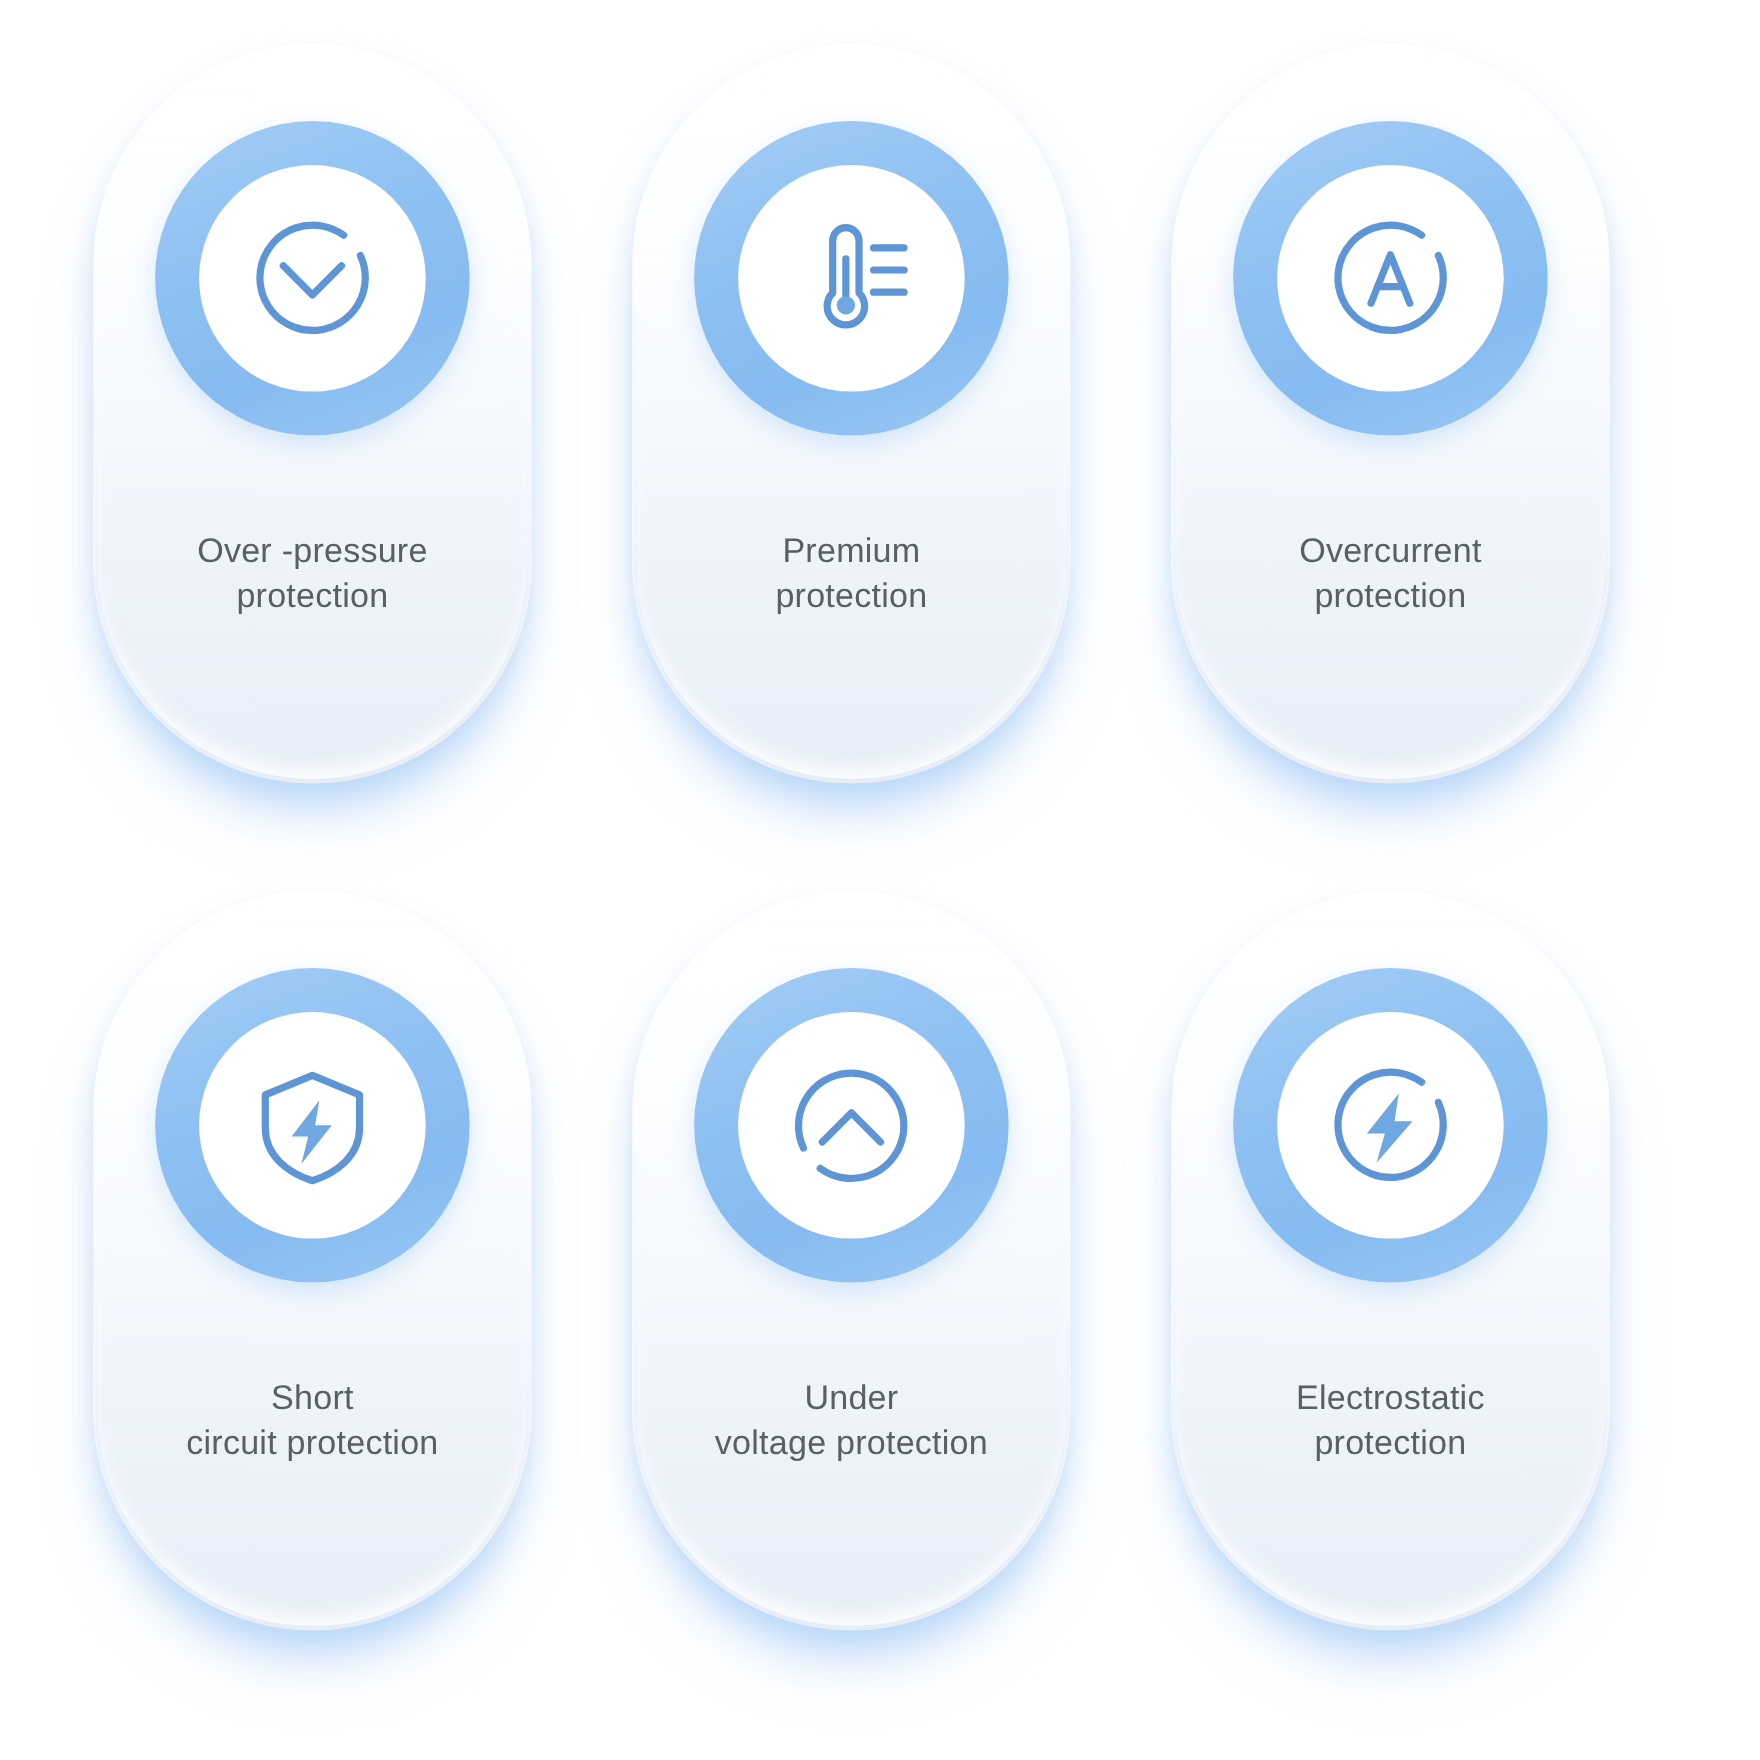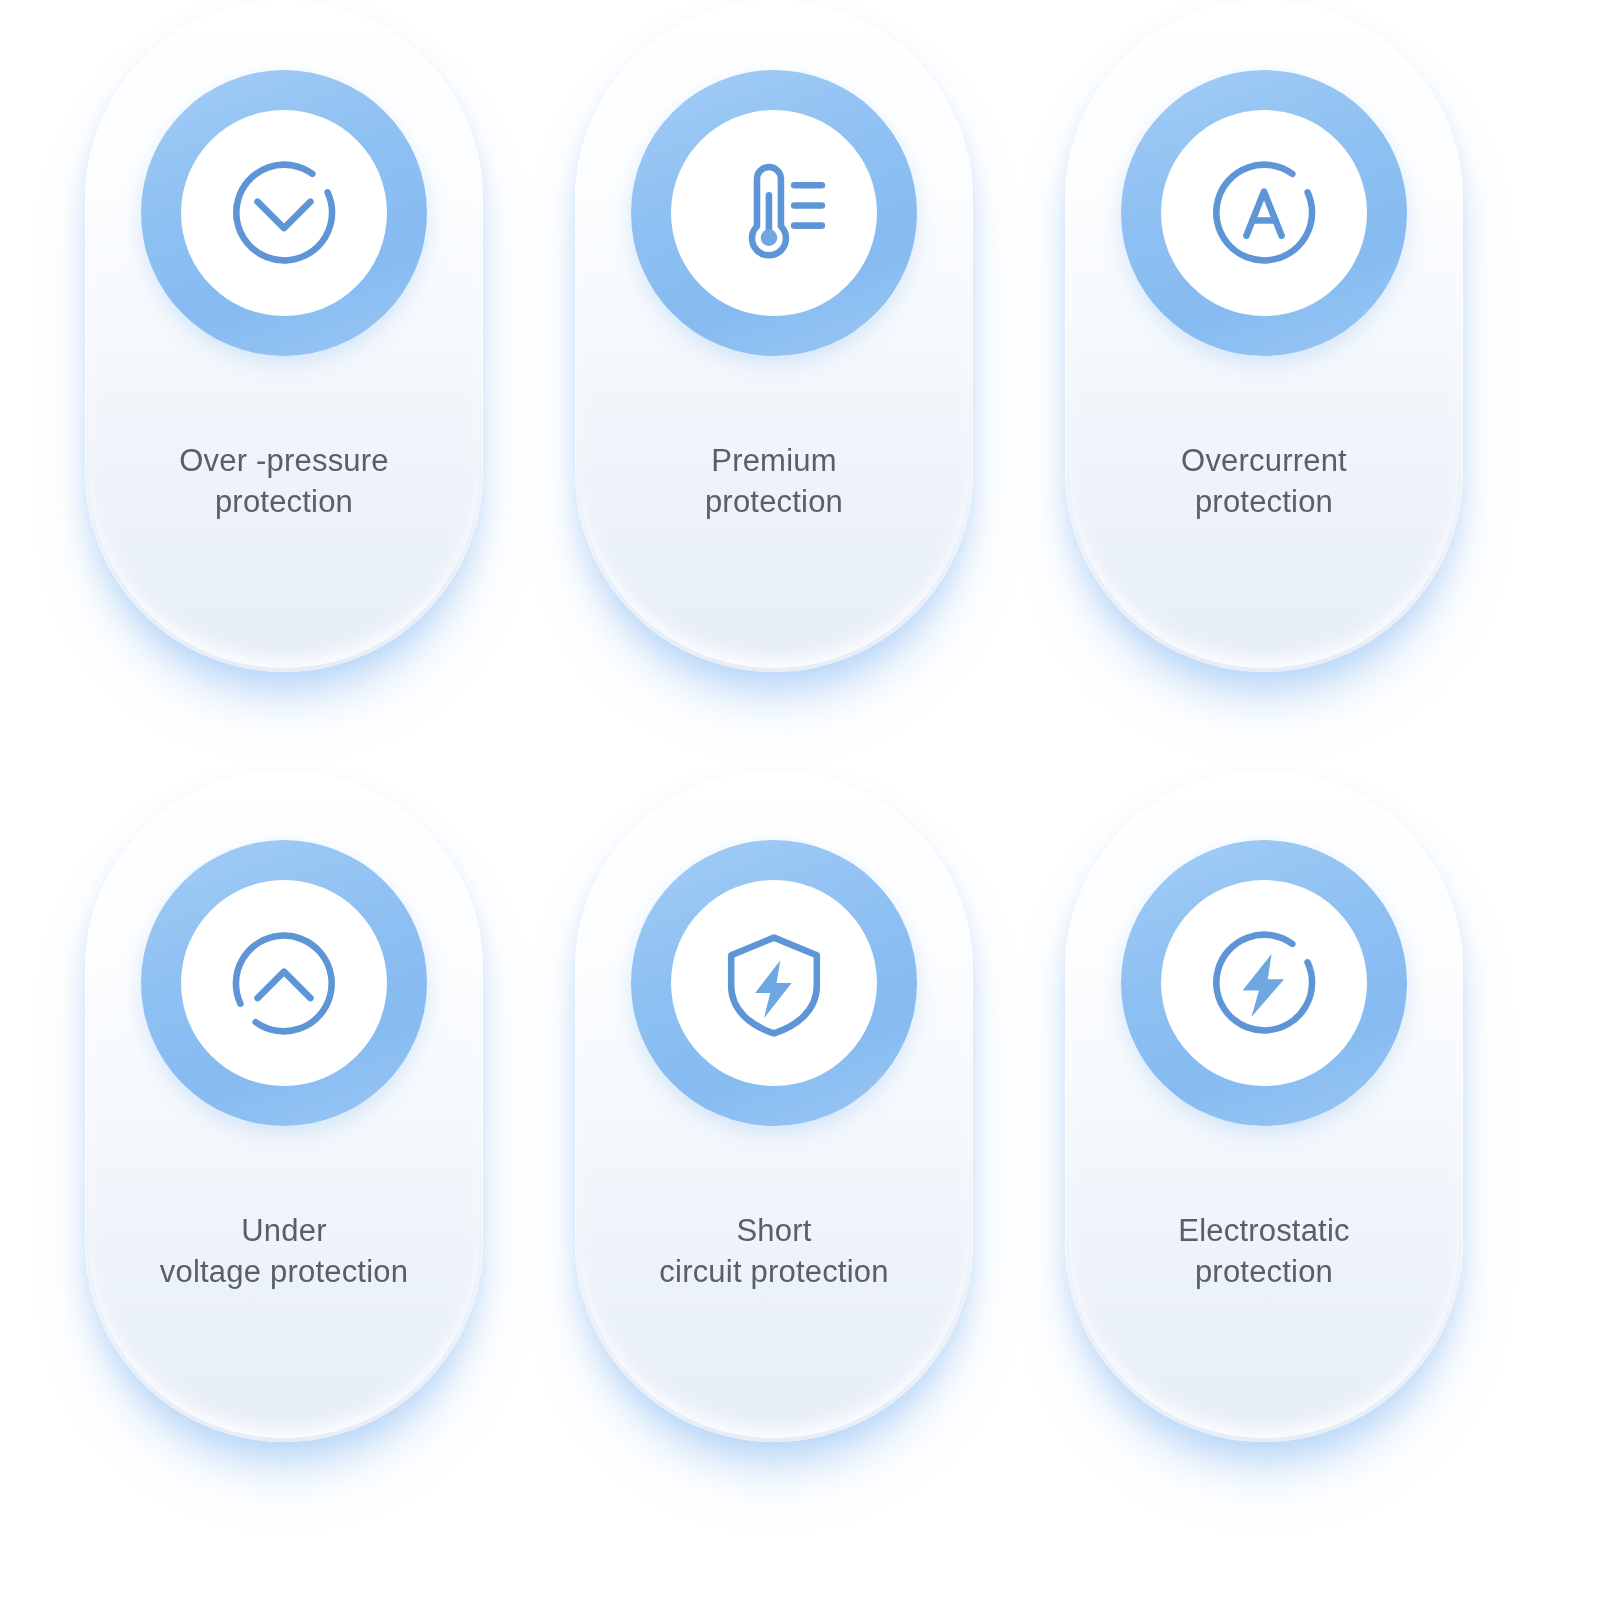--- a/index.html
+++ b/index.html
@@ -23,20 +23,21 @@
     position: absolute;
     left: 0;
     top: 0;
     width: 1600px;
     height: 1600px;
     display: grid;
     grid-template-columns: repeat(3, 480px);
     grid-template-rows: repeat(2, 760px);
     justify-content: center;
     align-content: start;
+    padding-top: 40px;
     box-sizing: border-box;
     column-gap: 10px;
     row-gap: 10px;
   }
 
   .card-cell {
     position: relative;
     width: 480px;
     height: 760px;
   }
@@ -211,52 +212,52 @@
 protection</div>
       </div>
     </div>
 
     <div class="card-cell row2">
       <div class="card">
         <div class="ring-wrap">
           <div class="ring"></div>
           <div class="ring-inner">
             <svg class="glyph" viewBox="0 0 100 100">
+              <path class="glyph-stroke" d="M 50 14 L 84 28 L 84 52 C 84 72 68 84 50 90 C 32 84 16 72 16 52 L 16 28 Z" stroke-width="5.6"></path>
+              <polygon class="glyph-fill" points="55,32 35,58 47,58 42,78 64,50 52,50"></polygon>
+            </svg>
+          </div>
+        </div>
+        <div class="label">Short
+circuit protection</div>
+      </div>
+    </div>
+
+    <div class="card-cell row2">
+      <div class="card">
+        <div class="ring-wrap">
+          <div class="ring"></div>
+          <div class="ring-inner">
+            <svg class="glyph" viewBox="0 0 100 100">
               <path class="glyph-stroke" d="M 27.5 81.1 A 38 38 0 1 0 15.4 66.4"></path>
               <polyline class="glyph-stroke" points="29,62 50,41 71,62"></polyline>
             </svg>
           </div>
         </div>
         <div class="label">Under
 voltage protection</div>
       </div>
     </div>
 
     <div class="card-cell row2">
       <div class="card">
         <div class="ring-wrap">
           <div class="ring"></div>
           <div class="ring-inner">
             <svg class="glyph" viewBox="0 0 100 100">
-              <path class="glyph-stroke" d="M 50 14 L 84 28 L 84 52 C 84 72 68 84 50 90 C 32 84 16 72 16 52 L 16 28 Z" stroke-width="5.6"></path>
-              <polygon class="glyph-fill" points="55,32 35,58 47,58 42,78 64,50 52,50"></polygon>
-            </svg>
-          </div>
-        </div>
-        <div class="label">Short
-circuit protection</div>
-      </div>
-    </div>
-
-    <div class="card-cell row2">
-      <div class="card">
-        <div class="ring-wrap">
-          <div class="ring"></div>
-          <div class="ring-inner">
-            <svg class="glyph" viewBox="0 0 100 100">
               <path class="glyph-stroke" d="M 72.5 18.9 A 38 38 0 1 0 84.6 33.6"></path>
               <polygon class="glyph-fill" points="56,27 33,56 46,56 40,77 66,47 53,47"></polygon>
             </svg>
           </div>
         </div>
         <div class="label">Electrostatic
 protection</div>
       </div>
     </div>
 

